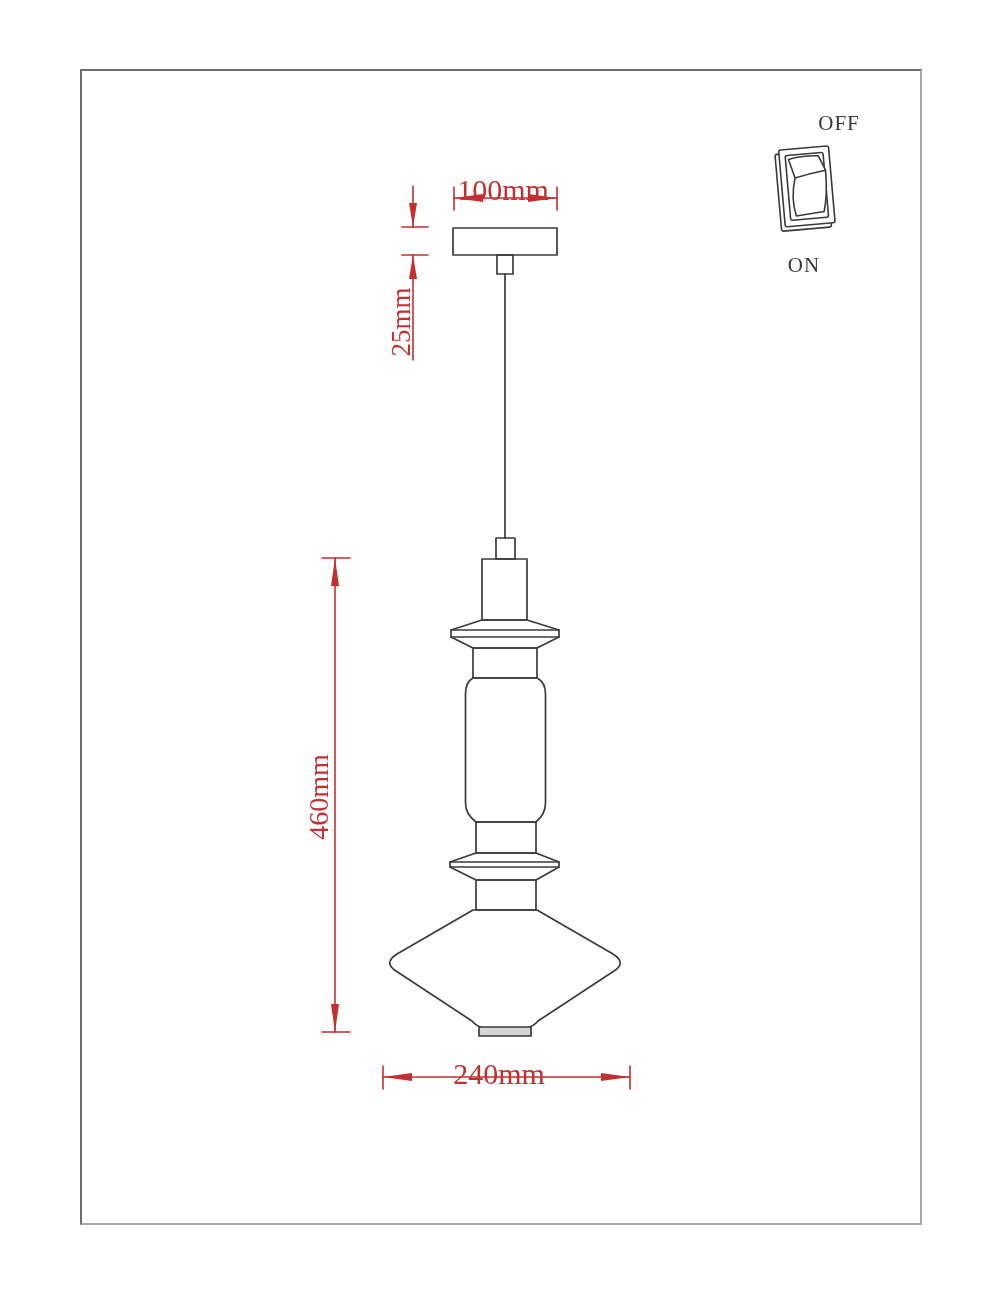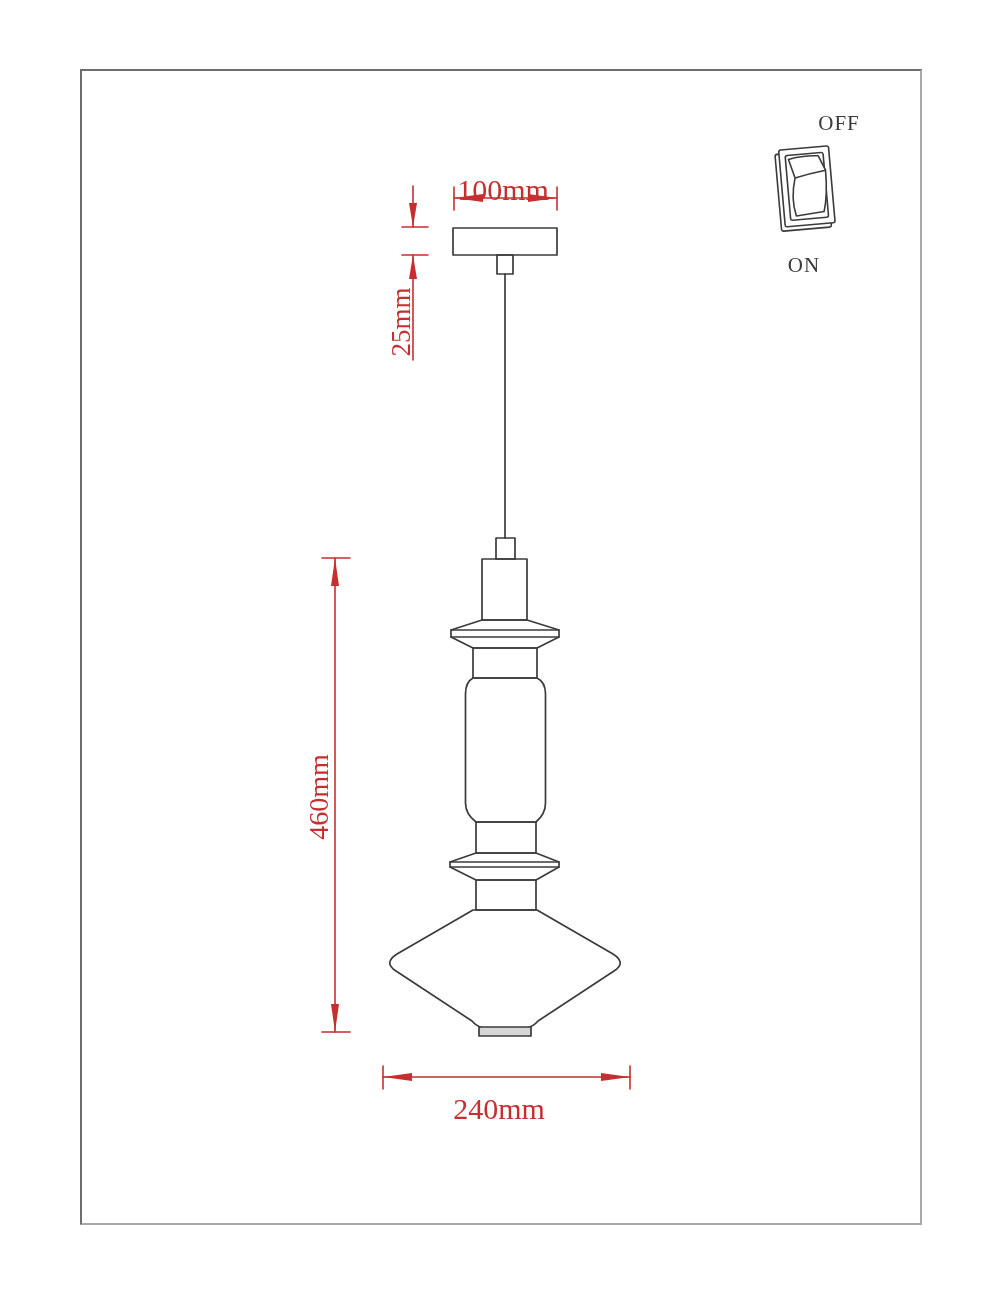--- a/index.html
+++ b/index.html
@@ -132,18 +132,18 @@
       <path d="M 796 177 Q 810 174 827 172" fill="none"></path>
     </g>
   </svg>
 
   <div class="lbl red f30" style="left:503px; top:190px;">100mm</div>
 
   <div class="lbl rot red f27" style="left:401px; top:322px;">25mm</div>
 
   <div class="lbl rot red f28" style="left:319px; top:797px;">460mm</div>
 
-  <div class="lbl red f30" style="left:499px; top:1109px;">240mm</div>
+  <div class="lbl red f30" style="left:499px; top:1074px;">240mm</div>
 
   <div class="lbl dark f21" style="left:803px; top:123px;margin-left:36px;">OFF</div>
 
   <div class="lbl dark f21" style="left:804px; top:244px;margin-top:21px;">ON</div>
 </div>
 
 </body></html>

